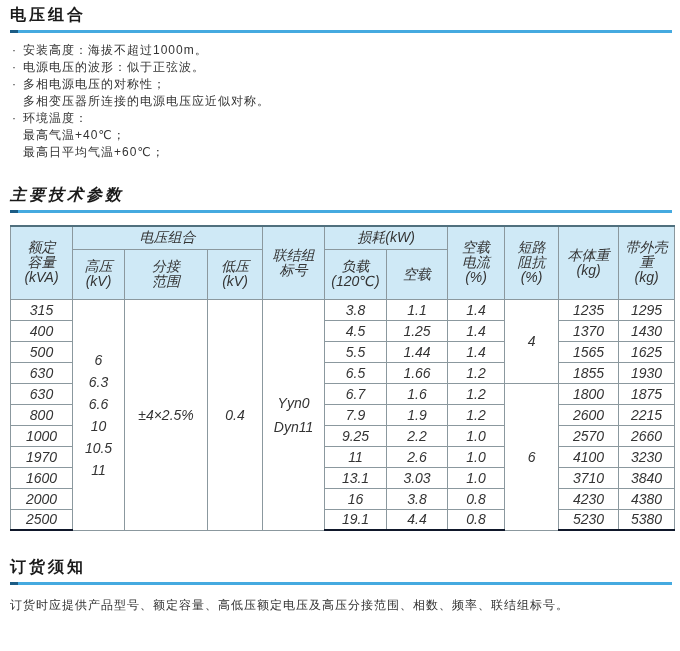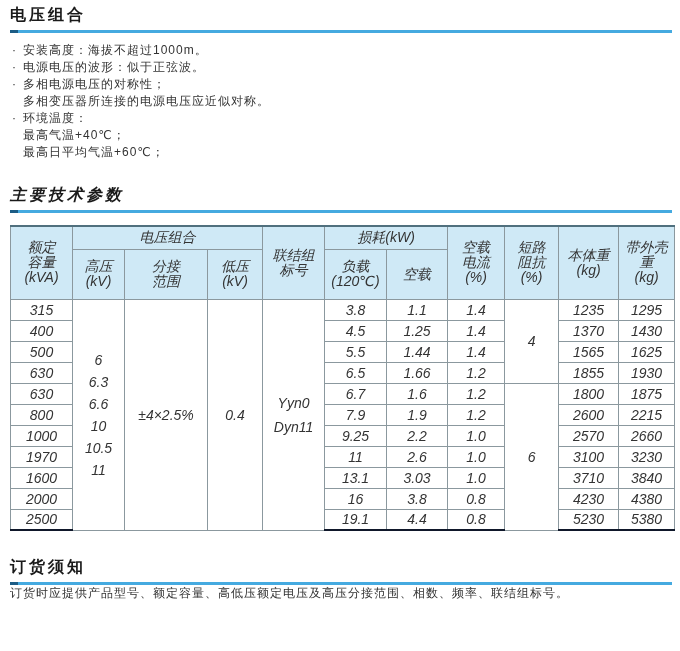--- a/index.html
+++ b/index.html
@@ -43,21 +43,21 @@
   table.params thead tr.hrow-a th { height:23px; }
   table.params thead tr.hrow-b th { height:50px; }
   table.params thead tr.hrow-a th { border-top:2px solid #50707e; }
   table.params tbody td { height:21px; background:#ffffff; }
   table.params tbody tr:last-child td { border-bottom:2px solid #0f172a; }
   td.hv-cell { line-height:22px; }
   td.conn-cell { line-height:24px;margin-left:39px; }
 
   
   .order-section { margin-top:26px; }
-  .order-text { font-size:12px; letter-spacing:1px; line-height:16px; color:#333; }
+  .order-text { margin-top:12px; font-size:12px; letter-spacing:1px; line-height:16px; color:#333; }
 </style>
 </head>
 <body>
 
 <div class="page">
 
   <section>
     <h2 class="sec-title">电压组合</h2>
     <div class="sec-rule">
         <span class="rule-cap"></span>
@@ -210,21 +210,21 @@
           <td>2.2</td>
           <td>1.0</td>
           <td>2570</td>
           <td>2660</td>
         </tr>
         <tr>
           <td>1970</td>
           <td>11</td>
           <td>2.6</td>
           <td>1.0</td>
-          <td>3100</td>
+          <td>4100</td>
           <td>3230</td>
         </tr>
         <tr>
           <td>1600</td>
           <td>13.1</td>
           <td>3.03</td>
           <td>1.0</td>
           <td>3710</td>
           <td>3840</td>
         </tr>

